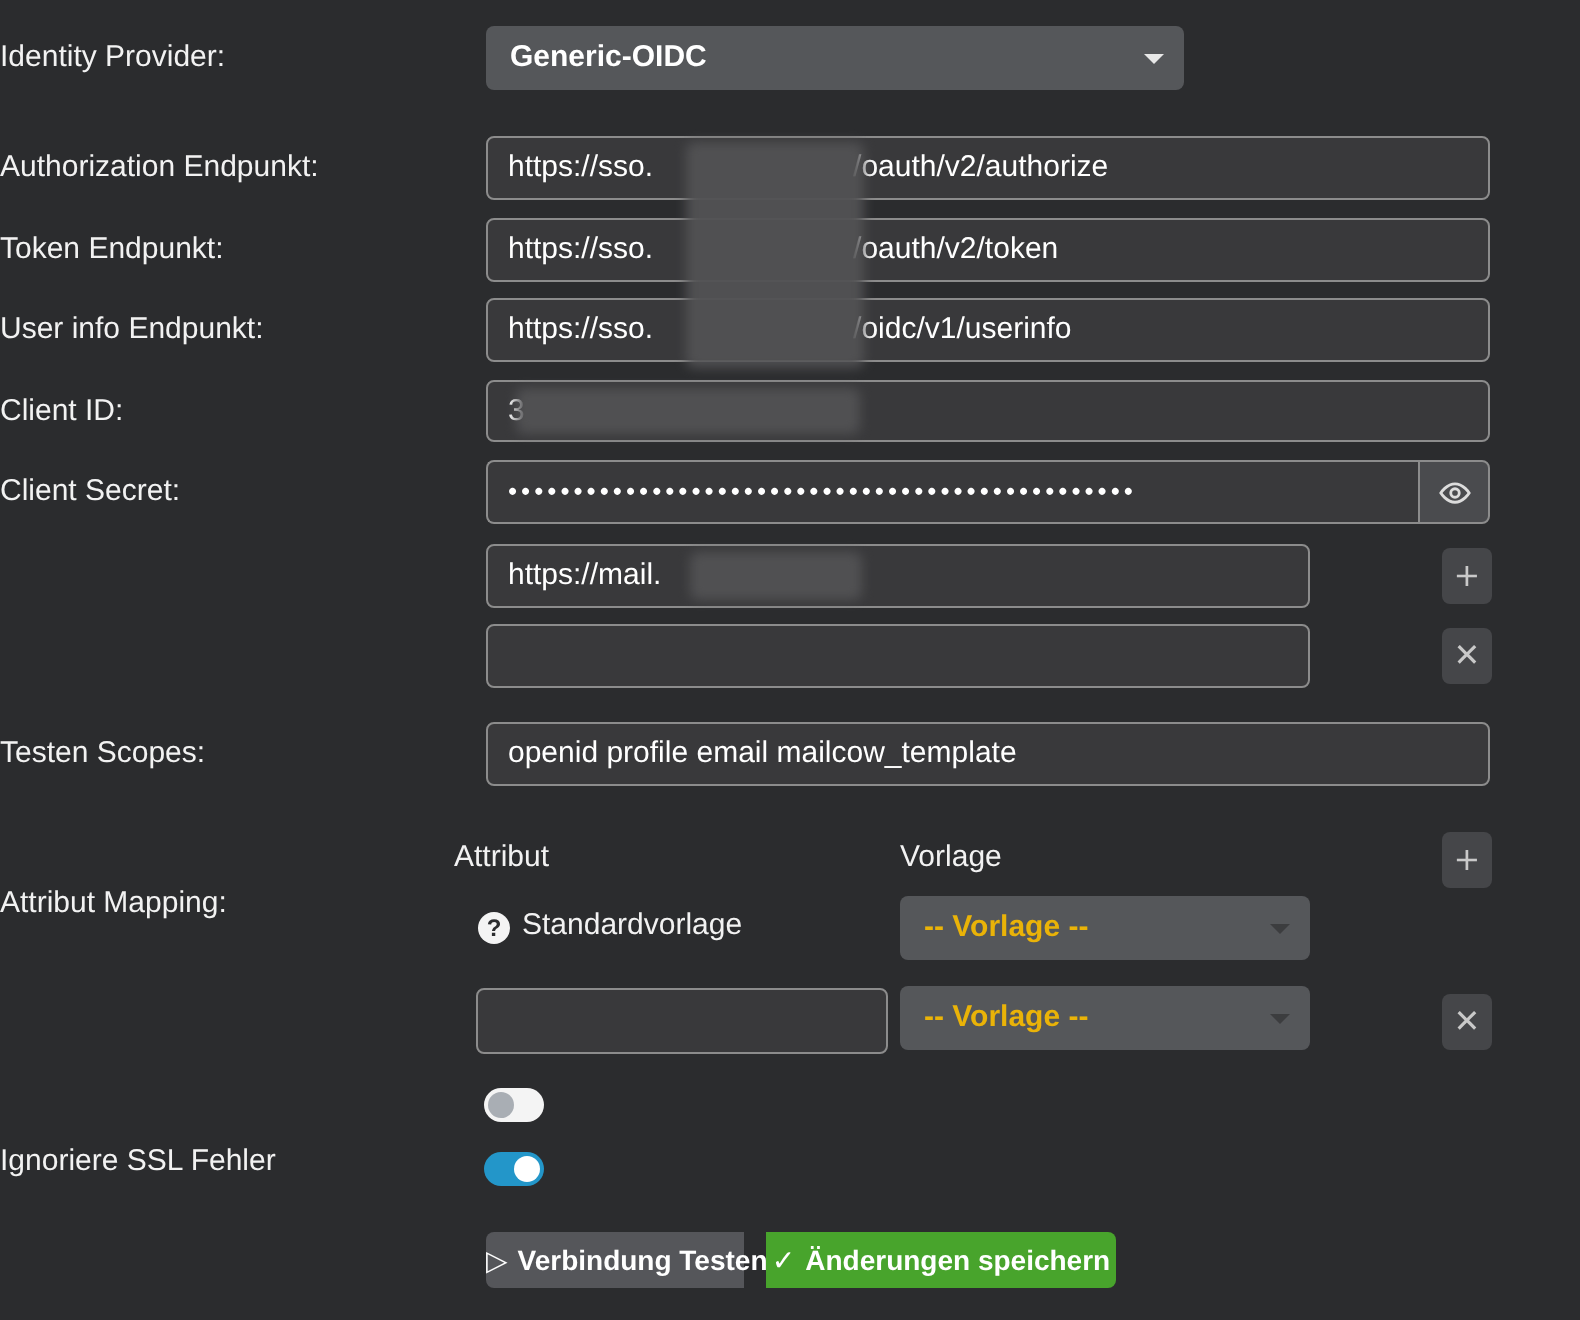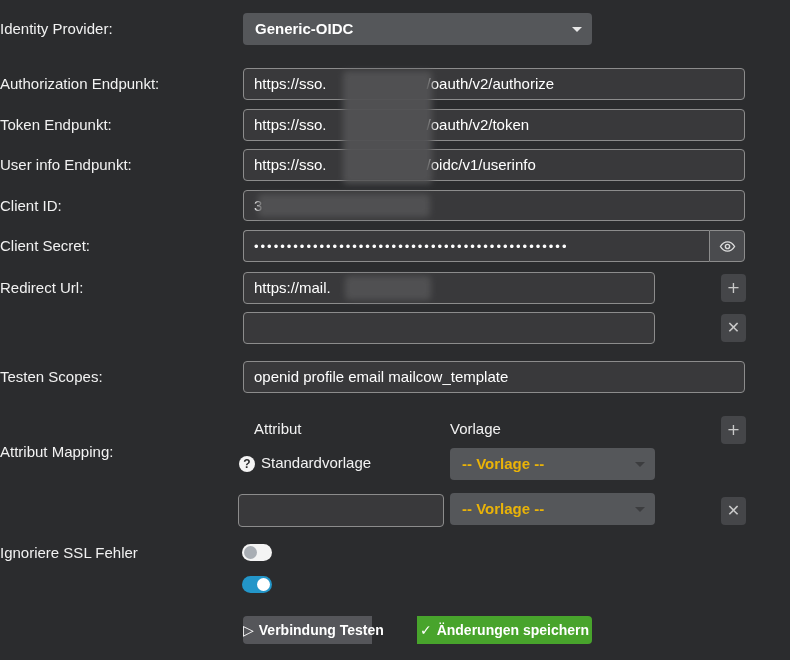--- a/index.html
+++ b/index.html
@@ -15,21 +15,21 @@
     overflow:hidden;
   }
   
   .lbl{
     position:absolute;left:0;width:232px;
     text-align:left;
     color:#f2f2f2;font-size:15px;
     height:32px;line-height:32px;
     white-space:nowrap;
   }
-  .lbl.short{height:18px;line-height:18px;}
+  .lbl.short{height:18px;line-height:18px;margin-top:28px;}
   
   .inp{
     position:absolute;height:32px;box-sizing:border-box;
     background:#39393b;
     border:1px solid #8c8c8c;border-radius:4px;
     color:#fff;font-size:15px;line-height:30px;
     padding:0 10px;white-space:nowrap;overflow:hidden;
   }
   .inp .gap{display:inline-block;width:100px;}
   .inp.group-left{border-radius:4px 0 0 4px;border-right:0;}
@@ -91,21 +91,21 @@
   .toggle.on .knob{right:2px;background:#ffffff;}
   
   .action-btn{
     position:absolute;height:28px;box-sizing:border-box;
     border:none;color:#fff;font-size:14px;font-weight:bold;
     cursor:pointer;padding:0;text-align:center;line-height:28px;
     white-space:nowrap;
   }
   .action-btn .icn{font-weight:normal;margin-right:5px;font-family:"DejaVu Sans",sans-serif;}
   .btn-test{left:243px;top:616px;width:129px;background:#55565a;border-radius:4px 0 0 4px;}
-  .btn-save{left:383px;top:616px;width:175px;background:#48a42c;border-radius:0 4px 4px 0;margin-left:34px;}
+  .btn-save{left:383px;top:616px;width:175px;background:#48a42c;border-radius:0 4px 4px 0;}
   .eye-svg{display:block;}
 </style>
 </head>
 <body>
 
 <div class="stage">
 
   <div class="lbl" style="top:13px">Identity Provider:</div>
   <div class="select" style="left:243px;top:13px;width:349px">
     <span>Generic-OIDC</span>
@@ -139,39 +139,38 @@
   <div class="inp group-left" style="left:243px;top:230px;width:466px">
     <span class="bullets">••••••••••••••••••••••••••••••••••••••••••••••••</span>
   </div>
   <button class="addon-btn" style="left:709px;top:230px;width:36px;height:32px">
     <svg class="eye-svg" width="17" height="17" viewBox="0 0 24 24">
       <path d="M2 12s4-6.5 10-6.5S22 12 22 12s-4 6.5-10 6.5S2 12 2 12z" fill="none" stroke="#dcdcdc" stroke-width="2"></path>
       <circle cx="12" cy="12" r="3" fill="none" stroke="#dcdcdc" stroke-width="2"></circle>
     </svg>
   </button>
 
-  <div class="lbl" style="top:272px">Redirect Url:</div>
   <div class="inp" style="left:243px;top:272px;width:412px">
     <span>https://mail.</span>
   </div>
   <div class="redact" style="left:345px;top:276px;width:86px;height:24px"></div>
   <button class="sqbtn" style="left:721px;top:274px"><span>+</span></button>
 
   <div class="inp" style="left:243px;top:312px;width:412px">
     <span></span>
   </div>
   <button class="sqbtn" style="left:721px;top:314px"><span>✕</span></button>
 
   <div class="lbl" style="top:361px">Testen Scopes:</div>
   <div class="inp" style="left:243px;top:361px;width:502px">
     <span>openid profile email mailcow_template</span>
   </div>
 
   <div class="lbl" style="top:436px">Attribut Mapping:</div>
-  <div class="colhead" style="left:254px;top:413px">Attribut</div>
+  <div class="colhead" style="left:227px;top:413px">Attribut</div>
   <div class="colhead" style="left:450px;top:413px">Vorlage</div>
   <button class="sqbtn" style="left:721px;top:416px"><span>+</span></button>
 
   <div class="qicon" style="left:239px;top:456px"><span>?</span></div>
   <div class="colhead" style="left:261px;top:447px">Standardvorlage</div>
   <div class="select dim" style="left:450px;top:448px;width:205px">
     <span>-- Vorlage --</span>
     <span class="caret"></span>
   </div>
 

